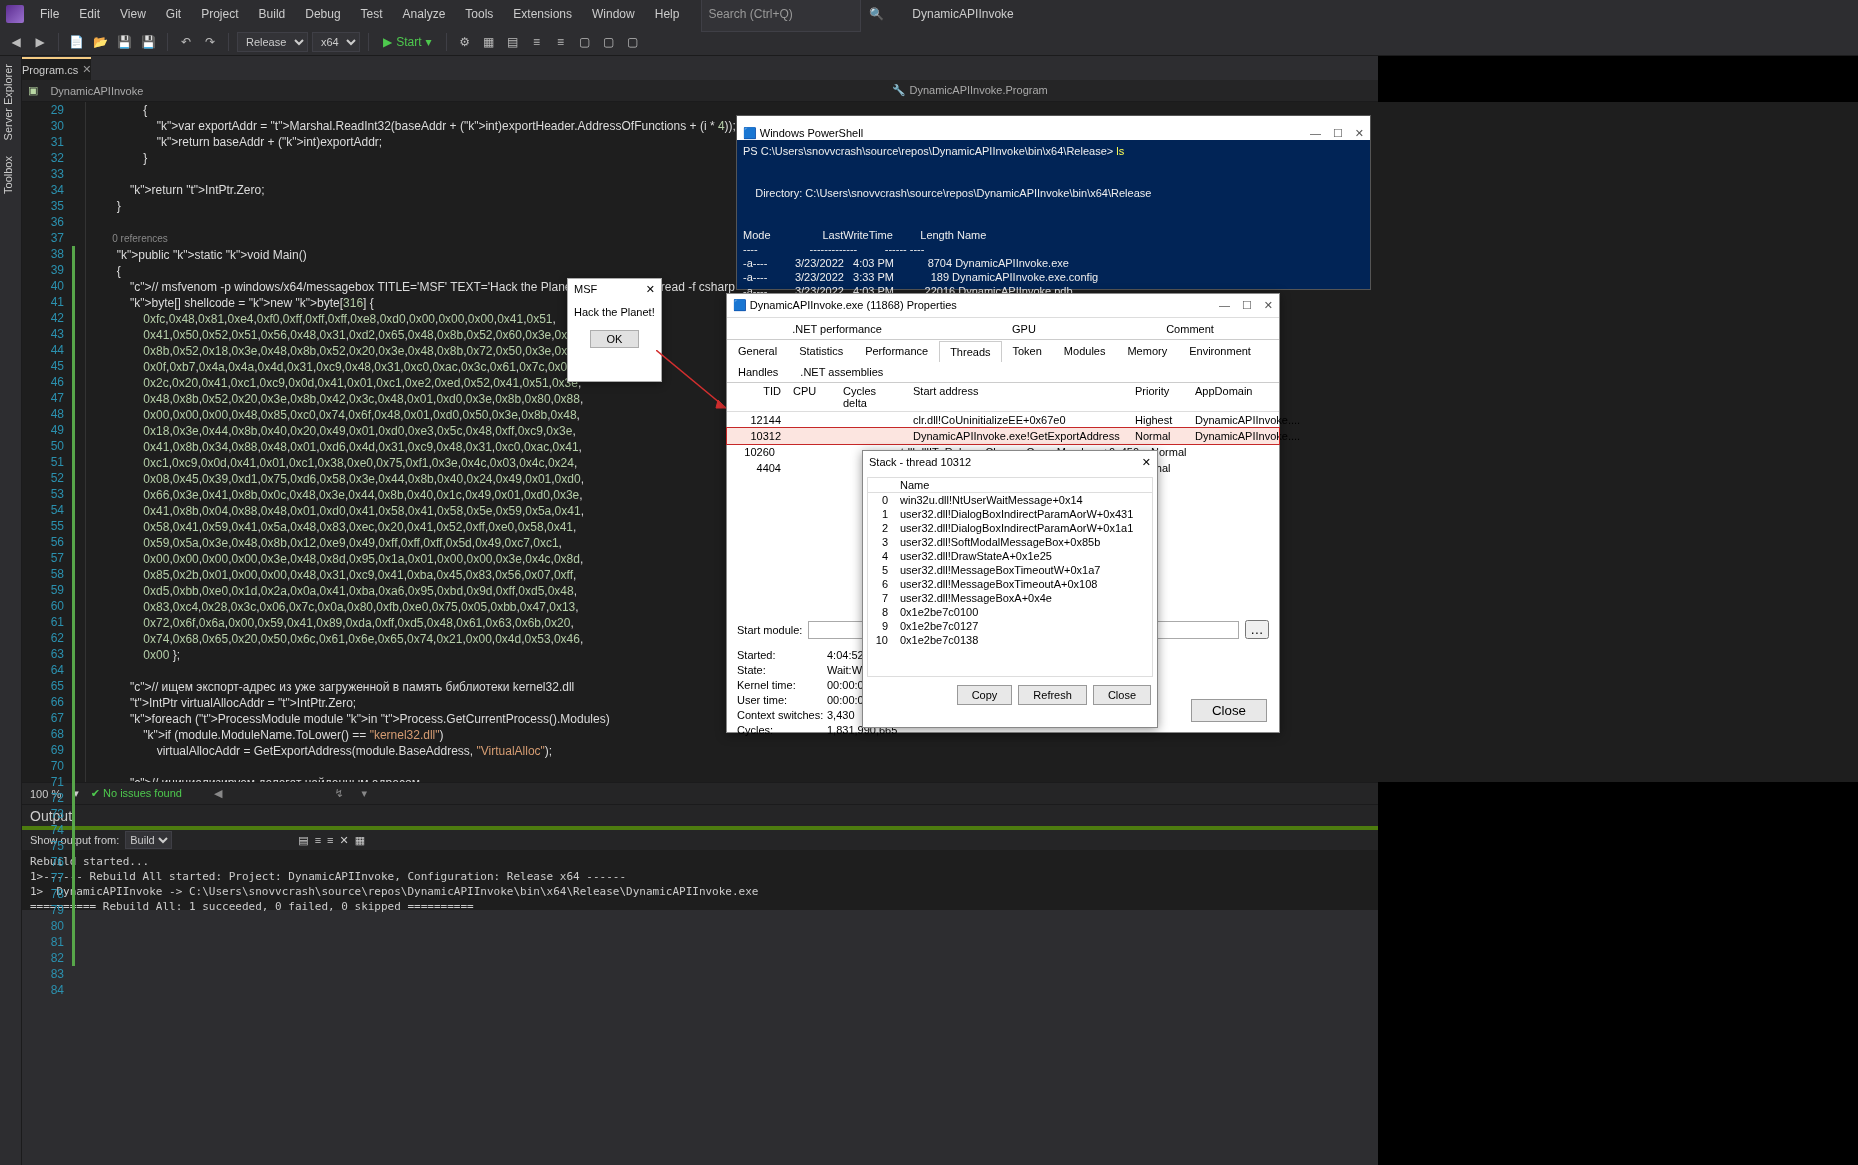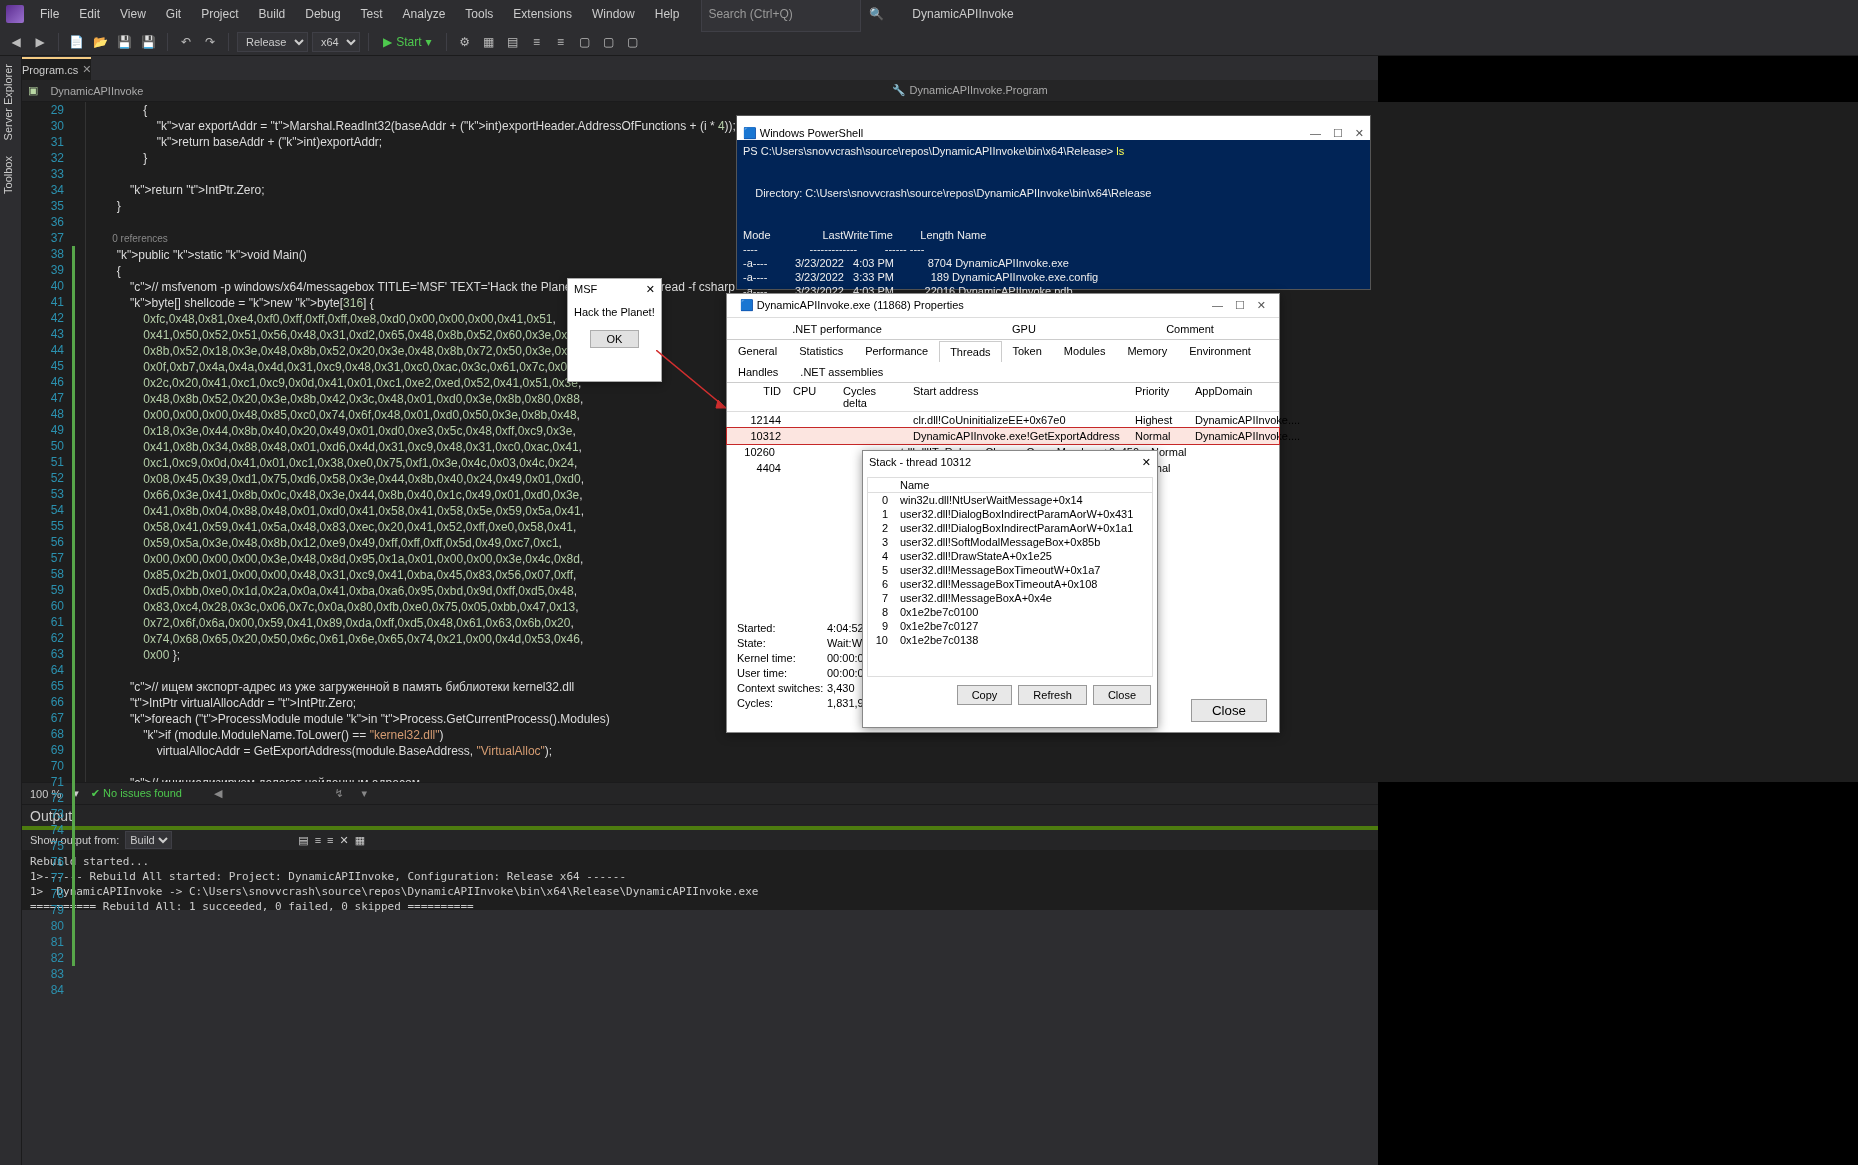--- a/index.html
+++ b/index.html
@@ -65,21 +65,21 @@
 
 
 .ps { position:absolute; left:736px; top:115px; width:635px; height:175px; background:#012456; color:#eee; font-family:Consolas,monospace; font-size:11px; border:1px solid #555; }
 .ps .titlebar { background:#fff; color:#000; height:24px; display:flex; align-items:flex-end; padding:0 6px; justify-content:space-between; font-family:"Segoe UI"; font-size:11px;}
 .ps .titlebar .wbtns { display:flex; gap:12px; color:#555;}
 .ps .psbody { padding:4px 6px; white-space:pre; line-height:14px; overflow:hidden;}
 .ps .yl { color:#ffff55; }
 
 
 .ph { position:absolute; left:726px; top:293px; width:554px; height:440px; background:#fff; color:#000; border:1px solid #888; font-size:11px; box-shadow:0 2px 10px rgba(0,0,0,.4);}
-.ph .titlebar { height:24px; display:flex; align-items:center; justify-content:space-between; padding:0 13px; background:#fff; border-bottom:1px solid #ddd;}
+.ph .titlebar { height:24px; display:flex; align-items:center; justify-content:space-between; padding:0 6px; background:#fff; border-bottom:1px solid #ddd;}
 .ph .titlebar .wbtns { display:flex; gap:12px; color:#555;}
 .ph .tabs { display:flex; flex-wrap:wrap; border-bottom:1px solid #ccc;}
 .ph .tabs .ptab { padding:4px 10px; border:1px solid transparent; border-bottom:none; cursor:pointer;}
 .ph .tabs .ptab.active { background:#fff; border-color:#ccc; position:relative; top:1px;}
 .ph .thead { display:flex; background:#fff; border-bottom:1px solid #ddd; font-weight:normal;}
 .ph .thead div, .ph .trow div { padding:2px 6px;}
 .ph .col-tid{width:60px;text-align:right;} .ph .col-cpu{width:50px;} .ph .col-cd{width:70px;} .ph .col-sa{flex:1;} .ph .col-pr{width:60px;} .ph .col-ad{width:90px;}
 .ph .trow { display:flex; }
 .ph .trow.hl { background:#fce5e0; outline:1px solid #c62828;}
 .ph .bottom { padding:6px 10px; display:grid; grid-template-columns:90px 1fr; row-gap:3px; font-size:11px;}
@@ -483,20 +483,25 @@
       <div class="trow">
         <div class="col-tid">4404</div>
         <div class="col-cpu"></div>
         <div class="col-cd"></div>
         <div class="col-sa">clr.dll!InitializeFusion+0x1100</div>
         <div class="col-pr">Normal</div>
         <div class="col-ad"></div>
       </div>
     </div>
   <div style="height:140px"></div>
+  <div class="startmod">
+    <span>Start module:</span>
+    <input style="">
+    <button style="width:24px;">…</button>
+  </div>
   <div class="bottom" id="phdetails">
       <div>Started:</div>
       <div>4:04:52 PM</div>
       <div>State:</div>
       <div>Wait:WrUserRequest</div>
       <div>Kernel time:</div>
       <div>00:00:00.42</div>
       <div>User time:</div>
       <div>00:00:00.06</div>
       <div>Context switches:</div>

